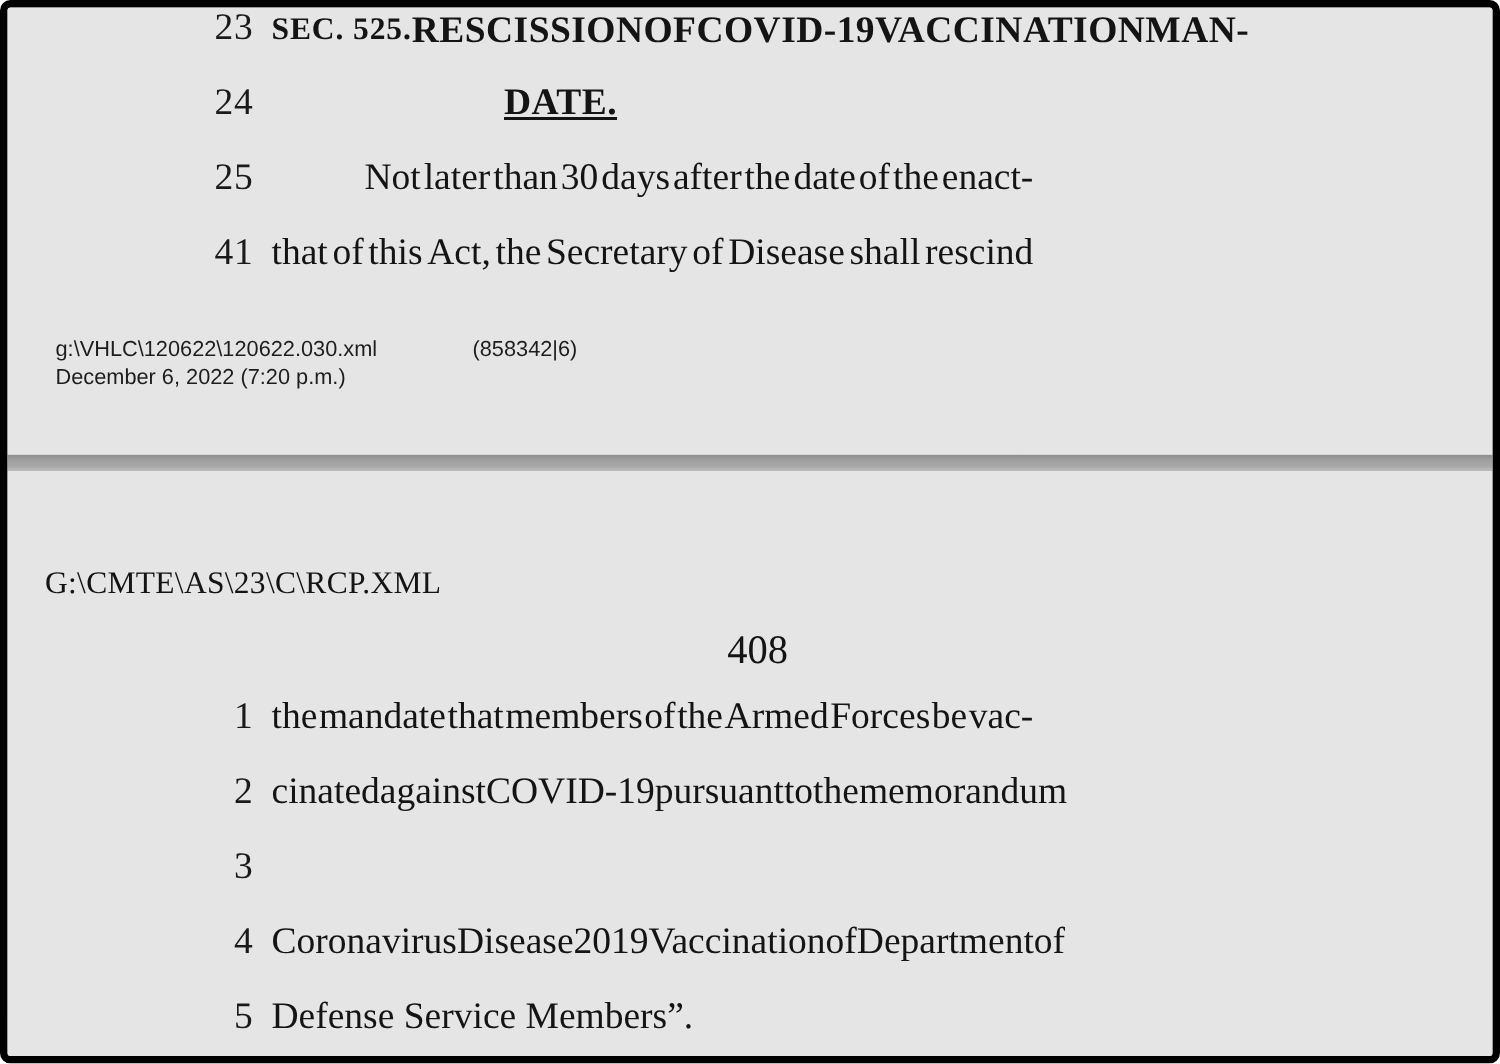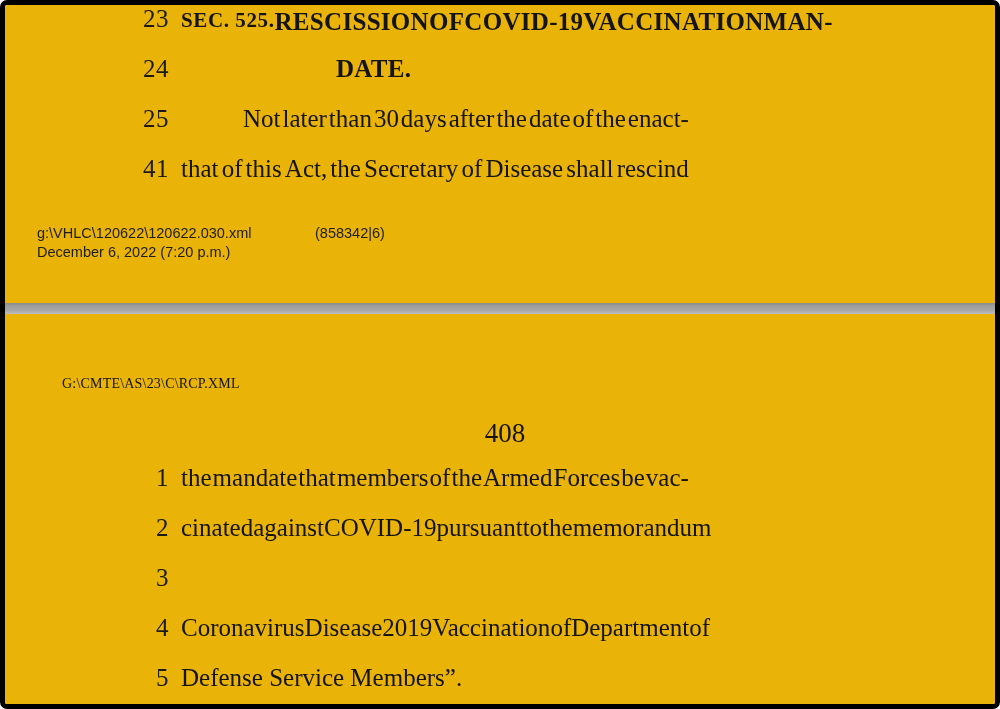--- a/index.html
+++ b/index.html
@@ -18,21 +18,21 @@
     box-sizing: border-box;
     background: #ffffff;
     border: 5px solid #000000;
     border-radius: 7px;
     overflow: hidden;
   }
 
   
   .page-fragment {
     position: relative;
-    background: #eab308;
+    background: #e5e5e5;
     box-sizing: border-box;
   }
   #page-top    { height: 298px; }
   #page-bottom { height: 396px; }
 
   .page-divider {
     height: 11px;
     background: linear-gradient(to bottom,
                 #8c8c8c 0%, #9d9d9d 30%, #a8a8a8 70%, #bdbdbd 100%);
     width: 100%;
@@ -77,20 +77,21 @@
     font-weight: bold;
     letter-spacing: 0.3px;
   }
   .smallcaps {
     font-size: 21px;
     font-weight: bold;
     letter-spacing: 0.6px;
   }
   .heading-indent {
     padding-left: 155px;
+    text-decoration: underline;
   }
   .para-indent {
     padding-left: 62px;
   }
 
   
   .footer-meta {
     position: absolute;
     left: 32px;
     top: 219px;
@@ -102,24 +103,23 @@
   .footer-row-1 {
     display: flex;
   }
   .footer-path { width: 278px; }
 
   
   .doc-path-header {
     position: absolute;
     left: 25px;
     top: 62px;
-    font-size: 14px;
+    font-size: 21px;
     color: #141414;
     letter-spacing: 0.2px;
-    margin-left: 32px;
   }
   .page-number {
     position: absolute;
     top: 104px;
     left: 0;
     width: 1000px;
     text-align: center;
     font-size: 27px;
     color: #141414;
   }

